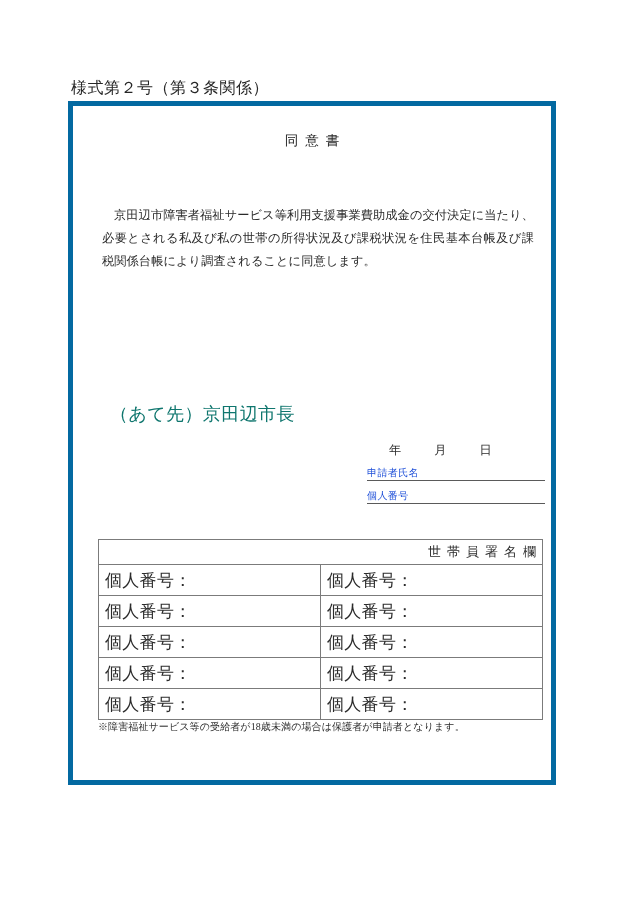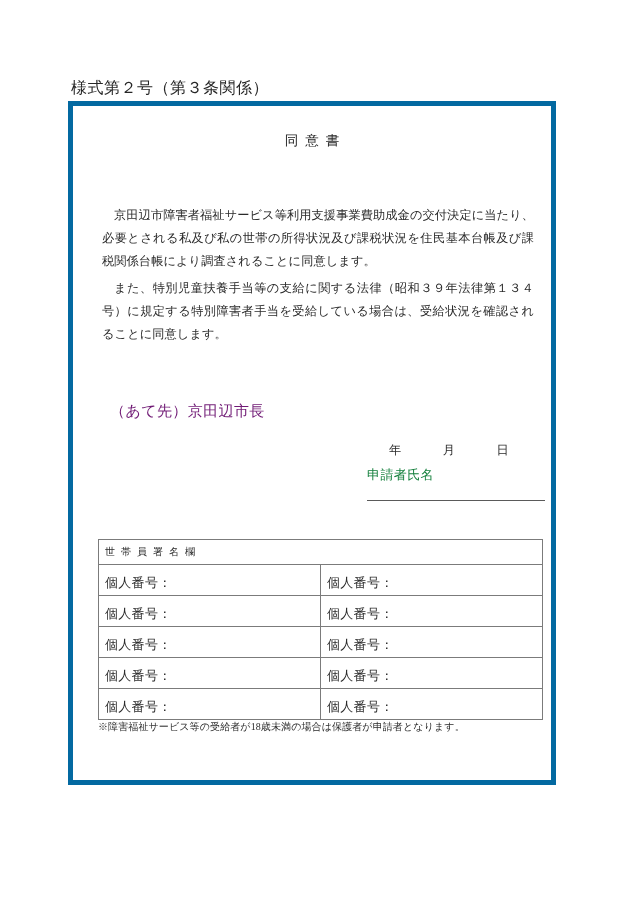--- a/index.html
+++ b/index.html
@@ -71,85 +71,84 @@
   }
   .para + .para {
     margin-top: 0;
   }
 
   
   .addressee {
     position: absolute;
     left: 25px;
     top: 296px;
-    font-size: 15px;
+    font-size: 18px;
     letter-spacing: 0.4px;
     text-indent: 12px;
     white-space: nowrap;
-    color: #701a75;
+    color: #0f766e;
   }
 
   
   .sig-block {
     position: absolute;
     left: 294px;
     top: 336px;
     width: 178px;
   }
   .date-line {
     font-size: 12.2px;
     white-space: nowrap;
     padding-left: 22px;
     letter-spacing: 0.3px;
     margin-bottom: 7px;
     color: #2b2b2b;
-    font-family: Liberation Mono, monospace;
   }
   .date-line .d-sep {
     display: inline-block;
     width: 26px;
   }
   .sig-row {
     border-bottom: 1px solid #5a5a5a;
-    font-size: 13px;
+    font-size: 10px;
     letter-spacing: 0.4px;
-    padding-bottom: 16px;
+    padding-bottom: 0;
     margin-bottom: 8px;
     white-space: nowrap;
-    color: #15803d;
+    color: #1d4ed8;
   }
 
   
   .hh-table {
     position: absolute;
     left: 25px;
     top: 433px;
     width: 445px;
     border-collapse: collapse;
     table-layout: fixed;
   }
   .hh-table td {
     border: 1px solid #7b7b7b;
     box-sizing: border-box;
     color: #2b2b2b;
   }
   .hh-head {
-    text-align: left;
-    font-size: 10px;
+    text-align: right;
+    font-size: 13px;
     letter-spacing: 6px;
     text-indent: 6px;
     height: 25px;
     padding: 0;
     margin-top: 16px;
   }
   .hh-cell {
     height: 31px;
     vertical-align: bottom;
     padding: 0 0 3px 6px;
-    font-size: 13px;
+    font-size: 17px;
     letter-spacing: 0.3px;
     font-family: Liberation Serif, serif;
   }
 
   
   .footnote {
     position: absolute;
     left: 25px;
     top: 614px;
     font-size: 10px;
@@ -162,34 +161,34 @@
 <body>
 
 <div class="form-number">様式第２号（第３条関係）</div>
 
 <div class="page-frame">
 
   <div class="doc-title">同意書</div>
 
   <div class="body-block">
     <p class="para">京田辺市障害者福祉サービス等利用支援事業費助成金の交付決定に当たり、必要とされる私及び私の世帯の所得状況及び課税状況を住民基本台帳及び課税関係台帳により調査されることに同意します。</p>
-    <p class="para">また、特別児童扶養手当等の支給に関する法律（昭和３９年法律第１３４号）に規定する特別障害者手当を受給している場合は、受給状況を確認されることに同意します。</p>
   </div>
 
   <div class="addressee">（あて先）京田辺市長</div>
 
   <div class="sig-block">
     <div class="date-line">
       <span>年</span>
       <span class="d-sep"></span>
       <span>月</span>
       <span class="d-sep"></span>
       <span>日</span>
     </div>
     <div class="sig-row">申請者氏名</div>
+    <div class="sig-row">個人番号</div>
   </div>
 
   <table class="hh-table">
     <tbody>
       <tr>
         <td class="hh-head" colspan="2">世帯員署名欄</td>
       </tr>
       <tr>
         <td class="hh-cell">個人番号：</td>
         <td class="hh-cell">個人番号：</td>

